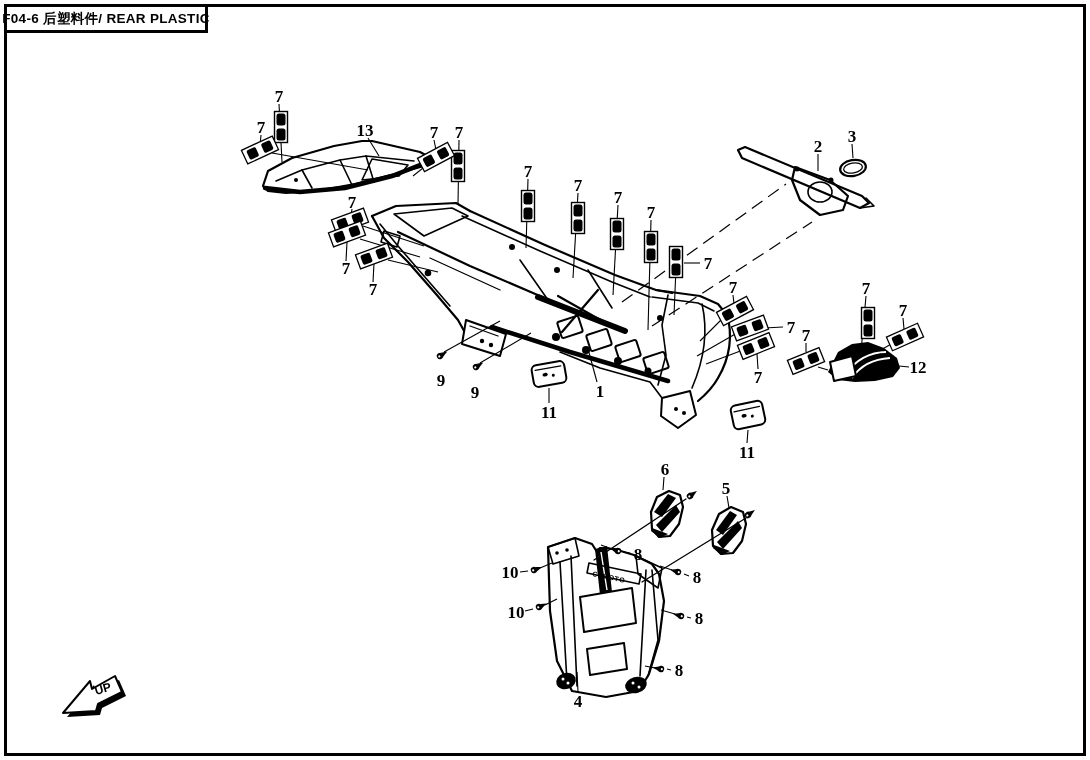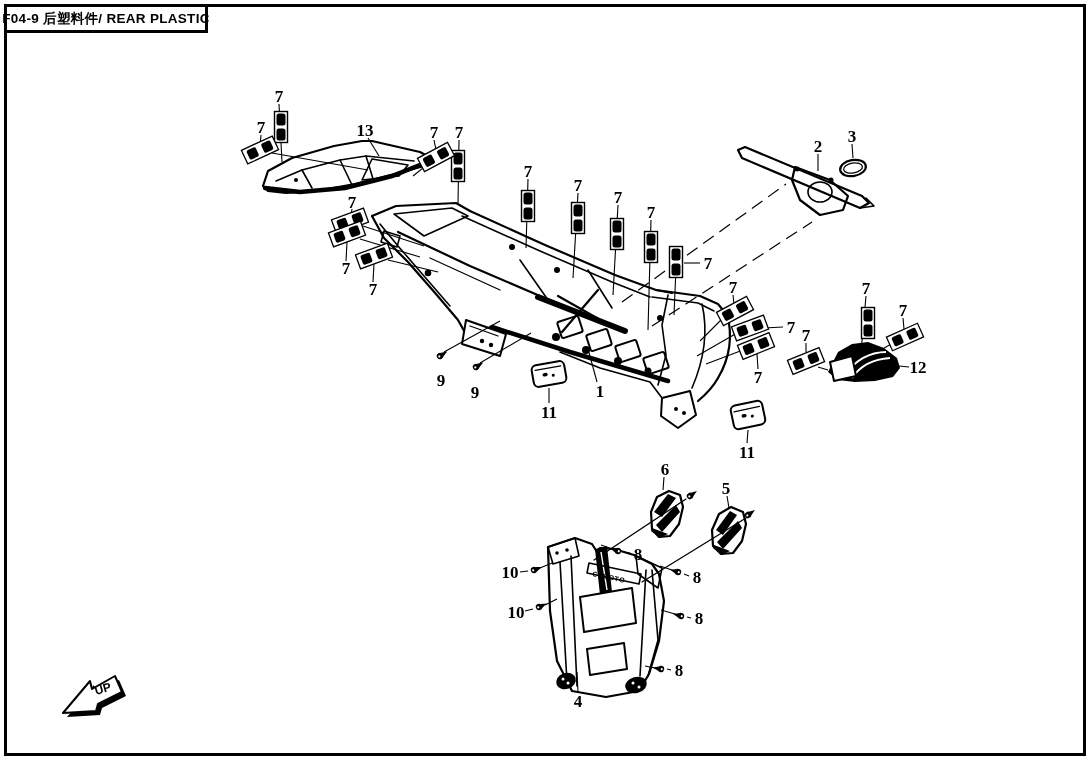--- a/index.html
+++ b/index.html
@@ -399,15 +399,15 @@
         <text x="516" y="612" class="num">10</text>
         <text x="549" y="412" class="num">11</text>
         <text x="747" y="452" class="num">11</text>
         <text x="918" y="367" class="num">12</text>
         <text x="365" y="130" class="num">13</text>
       </g>
   </svg>
 
   <div class="page-border"></div>
   <div class="title-box">
-    <span>F04-9 后塑料件/ REAR PLASTIC</span>
+    <span>F04-6 后塑料件/ REAR PLASTIC</span>
   </div>
 </div>
 
 </body></html>

